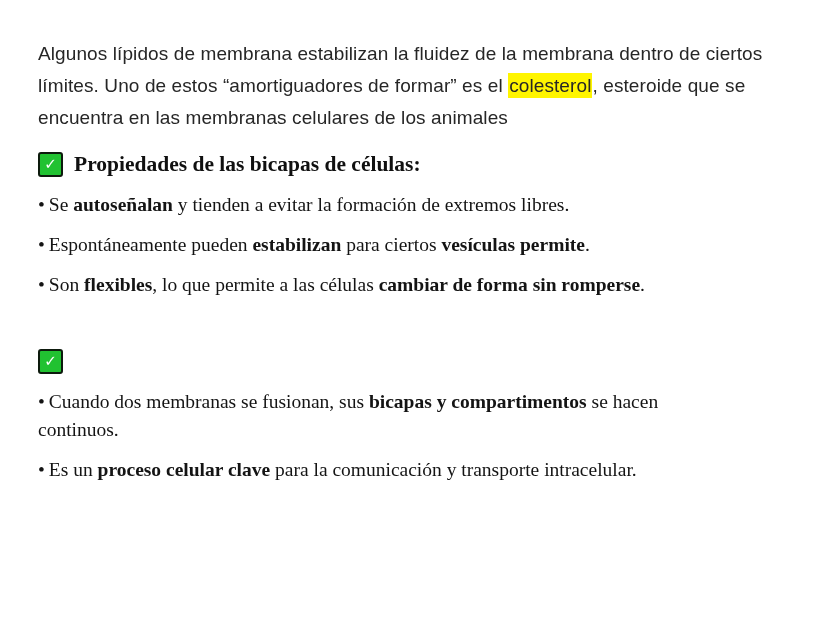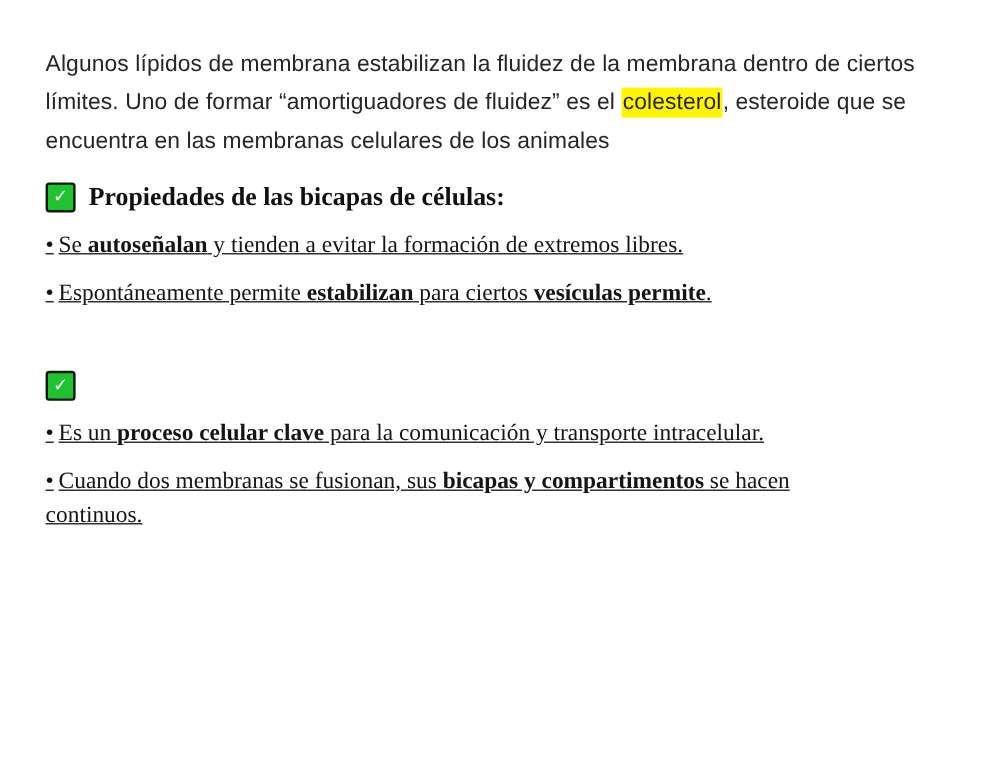--- a/index.html
+++ b/index.html
@@ -62,58 +62,58 @@
     font-size: 15px;
     font-weight: 700;
     line-height: 1;
     transform: translateY(-0.5px);
   }
   ul.bullets {
     list-style: none;
     margin: 14px 0 0 0;
     padding: 0;
     max-width: 700px;
-    text-decoration: underline;
   }
   ul.bullets li {
     font-family: "Liberation Serif", serif;
     font-size: 19.5px;
     line-height: 28px;
     color: #141414;
     margin: 0 0 12px 0;
   }
   ul.bullets li .marker { margin-right: 4px; }
   ul.bullets li b { font-weight: 700; }
 </style>
 </head>
 <body>
 
 <main class="page">
-  <p class="intro"><span>Algunos lípidos de membrana estabilizan la fluidez de la membrana dentro de ciertos límites. Uno de formar “amortiguadores de fluidez” es el </span><span class="hl">colesterol</span><span>, esteroide que se encuentra en las membranas celulares de los animales</span></p>
+  <p class="intro"><span>Algunos lípidos de membrana estabilizan la fluidez de la membrana dentro de ciertos límites. Uno de estos “amortiguadores de formar” es el </span><span class="hl">colesterol</span><span>, esteroide que se encuentra en las membranas celulares de los animales</span></p>
 
 
   <div id="sections">
   <section class="sec">
     <h3 class="sec-title">
       <span class="check">
             <span class="tick">✓</span>
           </span>
       <span class="sec-title-text">Propiedades de las bicapas de células:</span>
     </h3>
     <ul class="bullets">
           <li><span class="marker">•</span><span>Se </span><b>autoseñalan</b><span> y tienden a evitar la formación de extremos libres.</span></li>
-          <li><span class="marker">•</span><span>Espontáneamente permite </span><b>estabilizan</b><span> para ciertos </span><b>vesículas permite</b><span>.</span></li>
+          <li><span class="marker">•</span><span>Espontáneamente pueden </span><b>estabilizan</b><span> para ciertos </span><b>vesículas permite</b><span>.</span></li>
+          <li><span class="marker">•</span><span>Son </span><b>flexibles</b><span>, lo que permite a las células </span><b>cambiar de forma sin romperse</b><span>.</span></li>
         </ul>
   </section>
 
   <section class="sec">
     <h3 class="sec-title">
       <span class="check">
             <span class="tick">✓</span>
           </span>
     </h3>
     <ul class="bullets">
+          <li><span class="marker">•</span><span>Cuando dos membranas se fusionan, sus </span><b>bicapas y compartimentos</b><span> se hacen continuos.</span></li>
           <li><span class="marker">•</span><span>Es un </span><b>proceso celular clave</b><span> para la comunicación y transporte intracelular.</span></li>
-          <li><span class="marker">•</span><span>Cuando dos membranas se fusionan, sus </span><b>bicapas y compartimentos</b><span> se hacen continuos.</span></li>
         </ul>
   </section>
 </div>
 </main>
 
 </body></html>

